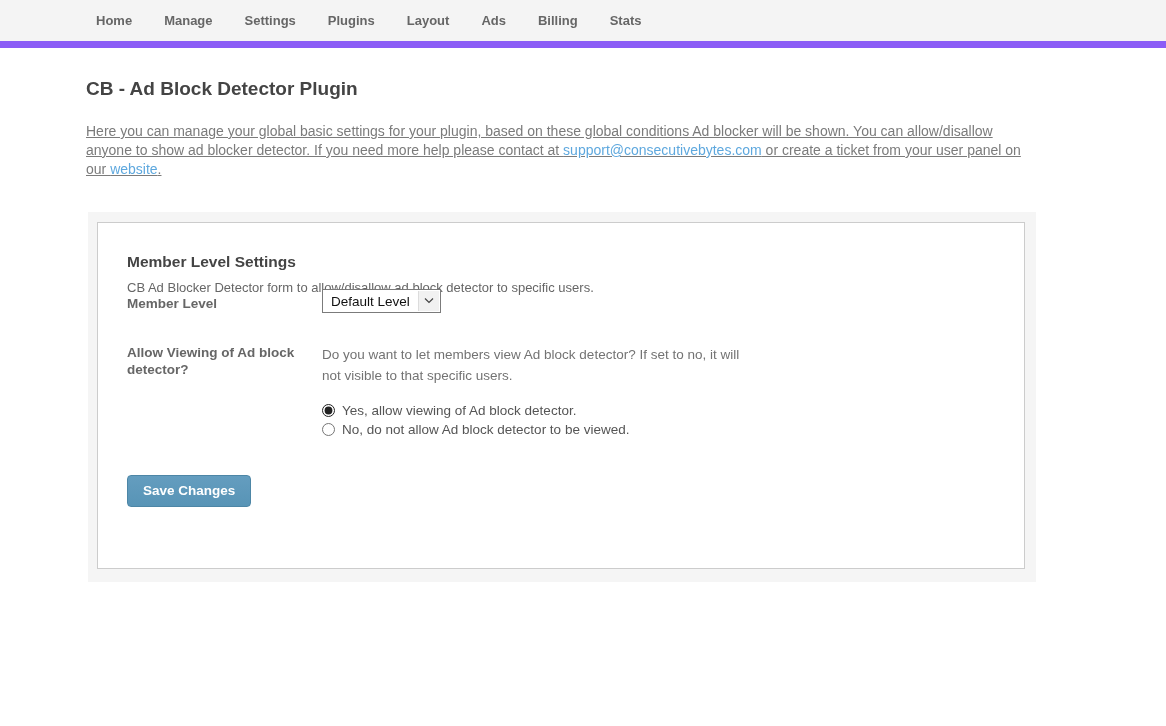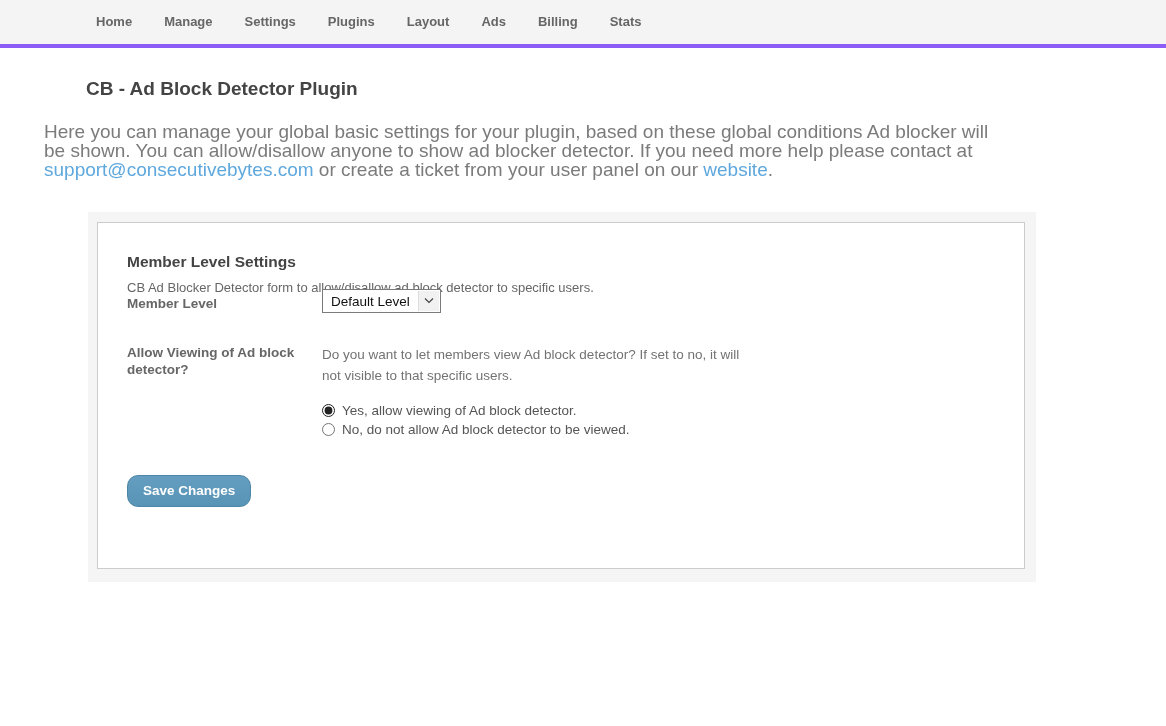--- a/index.html
+++ b/index.html
@@ -8,21 +8,21 @@
     width: 1166px; height: 726px;
     background: #ffffff;
     font-family: "Liberation Sans", sans-serif;
     overflow: hidden;
   }
 
   
   .navbar {
     height: 48px;
     background: #f4f4f4;
-    border-bottom: 4px solid #8b5cf6;
+    border-bottom: 7px solid #8b5cf6;
     display: flex;
     align-items: center;
     padding-left: 80px;
   }
   .nav-item {
     padding: 0 16px;
     line-height: 48px;
     font-size: 13px;
     font-weight: bold;
     color: #666666;
@@ -31,25 +31,26 @@
   }
 
   
   .page-title {
     margin: 30px 0 0 86px;
     font-size: 19px;
     font-weight: bold;
     color: #444444;
   }
   .intro {
-    margin: 22px 0 0 44px;
+    margin: 22px 0 0 86px;
     width: 950px;
-    font-size: 19px;
+    font-size: 14px;
     line-height: 19px;
     color: #7b7b7b;
+    text-decoration: underline;
   }
   .link {
     color: #5ea8de;
     text-decoration: none;
     cursor: pointer;
   }
 
   
   .panel-outer {
     margin: 33px 0 0 88px;
@@ -146,21 +147,21 @@
   .radio-label {
     font-size: 13.5px;
     color: #555555;
   }
 
   .save-btn {
     margin-top: 36px;
     display: inline-block;
     background: linear-gradient(#649dbf, #5894b6);
     border: 1px solid #4d86a6;
-    border-radius: 11px;
+    border-radius: 4px;
     color: #ffffff;
     font-family: "Liberation Sans", sans-serif;
     font-size: 13.5px;
     font-weight: bold;
     padding: 7px 15px 8px 15px;
     cursor: pointer;
   }
 </style>
 </head>
 <body>

